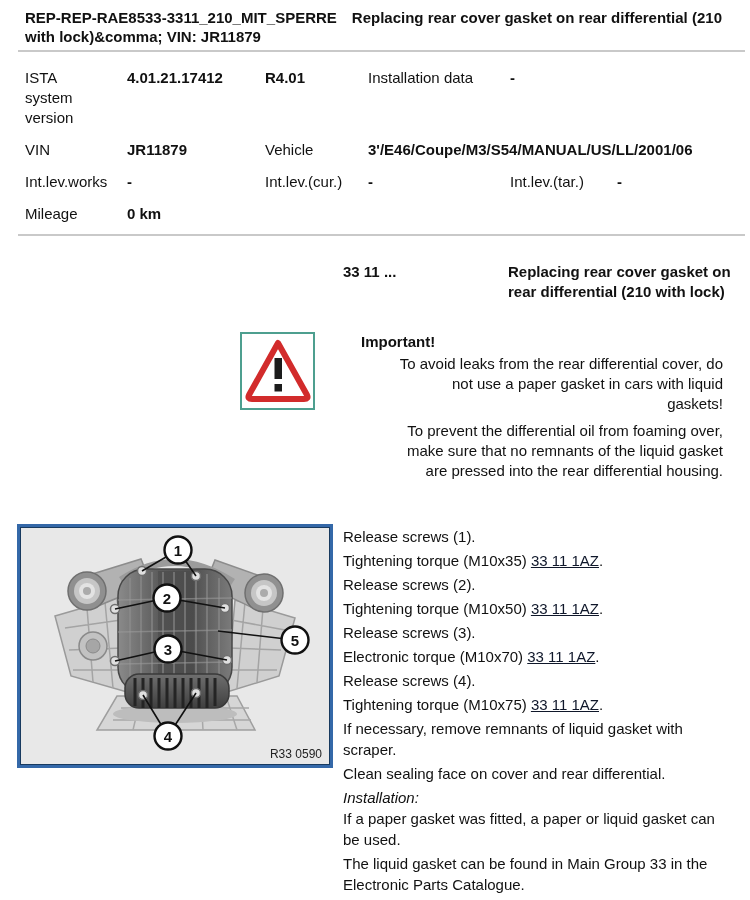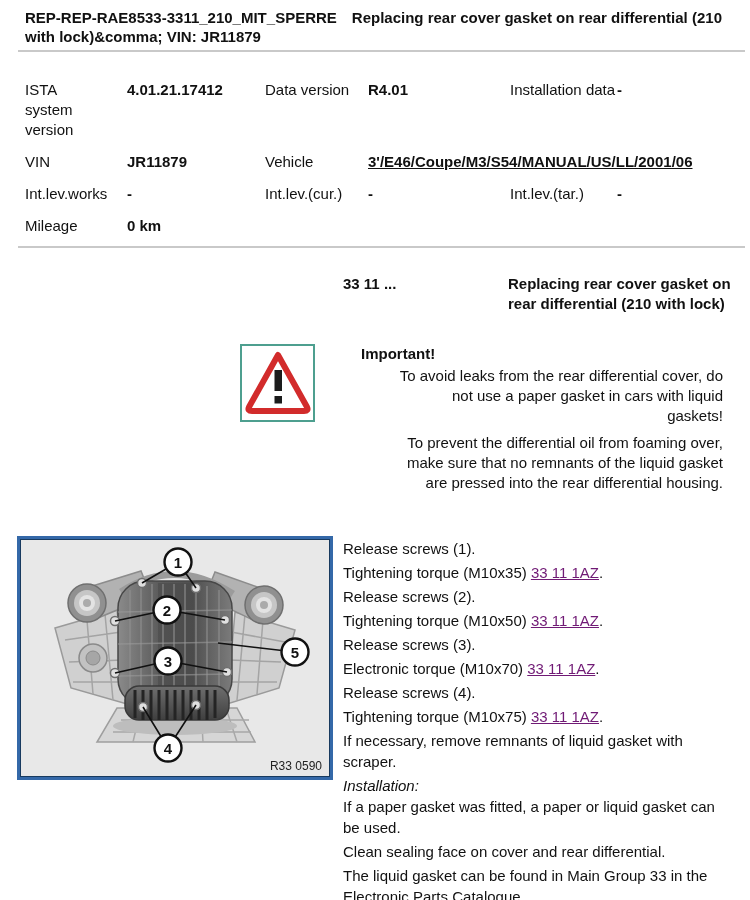--- a/index.html
+++ b/index.html
@@ -17,31 +17,31 @@
     font-weight:bold;
     line-height:19px;
   }
   .doc-code { display:inline-block; margin-right:15px; }
   .rule {
     height:2px; background:#c9c9c9;
     margin:4px 5px 0 18px;
   }
   .rule-2 { margin-top:10px; }
   
-  .info-table { margin:28px 0 0 25px; }
+  .info-table { margin:16px 0 0 25px; }
   .irow {
     display:grid;
     grid-template-columns:102px 138px 103px 142px 107px 1fr;
     margin-bottom:12px;
     line-height:20px;
   }
   .irow .lab { font-weight:normal; }
   .irow .val { font-weight:bold; }
   .narrow { max-width:80px; }
-  .span3 { grid-column:4 / 7; white-space:nowrap;text-decoration:underline; }
+  .span3 { grid-column:4 / 7; white-space:nowrap; }
   
   .op-header {
     display:flex;
     margin:26px 0 0 343px;
     font-weight:bold;
     line-height:20px;
   }
   .op-number { width:165px; }
   .op-title  { width:232px; }
   
@@ -70,40 +70,39 @@
     border:3px solid #3468a8;
     background:#183a5f;
     padding:1px;
     width:316px; height:244px;
   }
   .figure svg { display:block; }
   .steps { margin-left:10px; padding:2px 2px 0 0; width:389px; }
   .step { margin:0 0 3px 0; line-height:21px; }
   .step .em { font-style:italic; display:block; }
   a.torque-link {
-    color:#701a75;
+    color:#0f172a;
     text-decoration:underline;
     cursor:pointer;
   }
 </style>
 </head>
 <body>
 
 <header class="doc-header">
   <span class="doc-code">REP-REP-RAE8533-3311_210_MIT_SPERRE</span><span>Replacing rear cover gasket on rear differential (210 with lock)&amp;comma; VIN: JR11879</span>
 </header>
 <div class="rule"></div>
 
 <section class="info-table">
   <div class="irow">
     <div class="lab">
         <span class="narrow" style="display:block">ISTA system version</span>
       </div>
     <div class="val">4.01.21.17412</div>
-    <div class="lab">Data version</div>
     <div class="val">R4.01</div>
     <div class="lab">Installation data</div>
     <div class="val">-</div>
   </div>
   <div class="irow">
     <div class="lab">VIN</div>
     <div class="val">JR11879</div>
     <div class="lab">Vehicle</div>
     <div class="val span3">3'/E46/Coupe/M3/S54/MANUAL/US/LL/2001/06</div>
   </div>
@@ -245,18 +244,18 @@
   <div class="steps">
     <p class="step">Release screws (1).</p>
     <p class="step"><span>Tightening torque (M10x35) </span><a class="torque-link">33 11 1AZ</a><span>.</span></p>
     <p class="step">Release screws (2).</p>
     <p class="step"><span>Tightening torque (M10x50) </span><a class="torque-link">33 11 1AZ</a><span>.</span></p>
     <p class="step">Release screws (3).</p>
     <p class="step"><span>Electronic torque (M10x70) </span><a class="torque-link">33 11 1AZ</a><span>.</span></p>
     <p class="step">Release screws (4).</p>
     <p class="step"><span>Tightening torque (M10x75) </span><a class="torque-link">33 11 1AZ</a><span>.</span></p>
     <p class="step">If necessary, remove remnants of liquid gasket with scraper.</p>
+    <p class="step">Clean sealing face on cover and rear differential.</p>
     <p class="step"><span class="em">Installation:</span><span>If a paper gasket was fitted, a paper or liquid gasket can be used.</span></p>
-    <p class="step">Clean sealing face on cover and rear differential.</p>
     <p class="step">The liquid gasket can be found in Main Group 33 in the Electronic Parts Catalogue.</p>
   </div>
 
 </section>
 
 </body></html>

